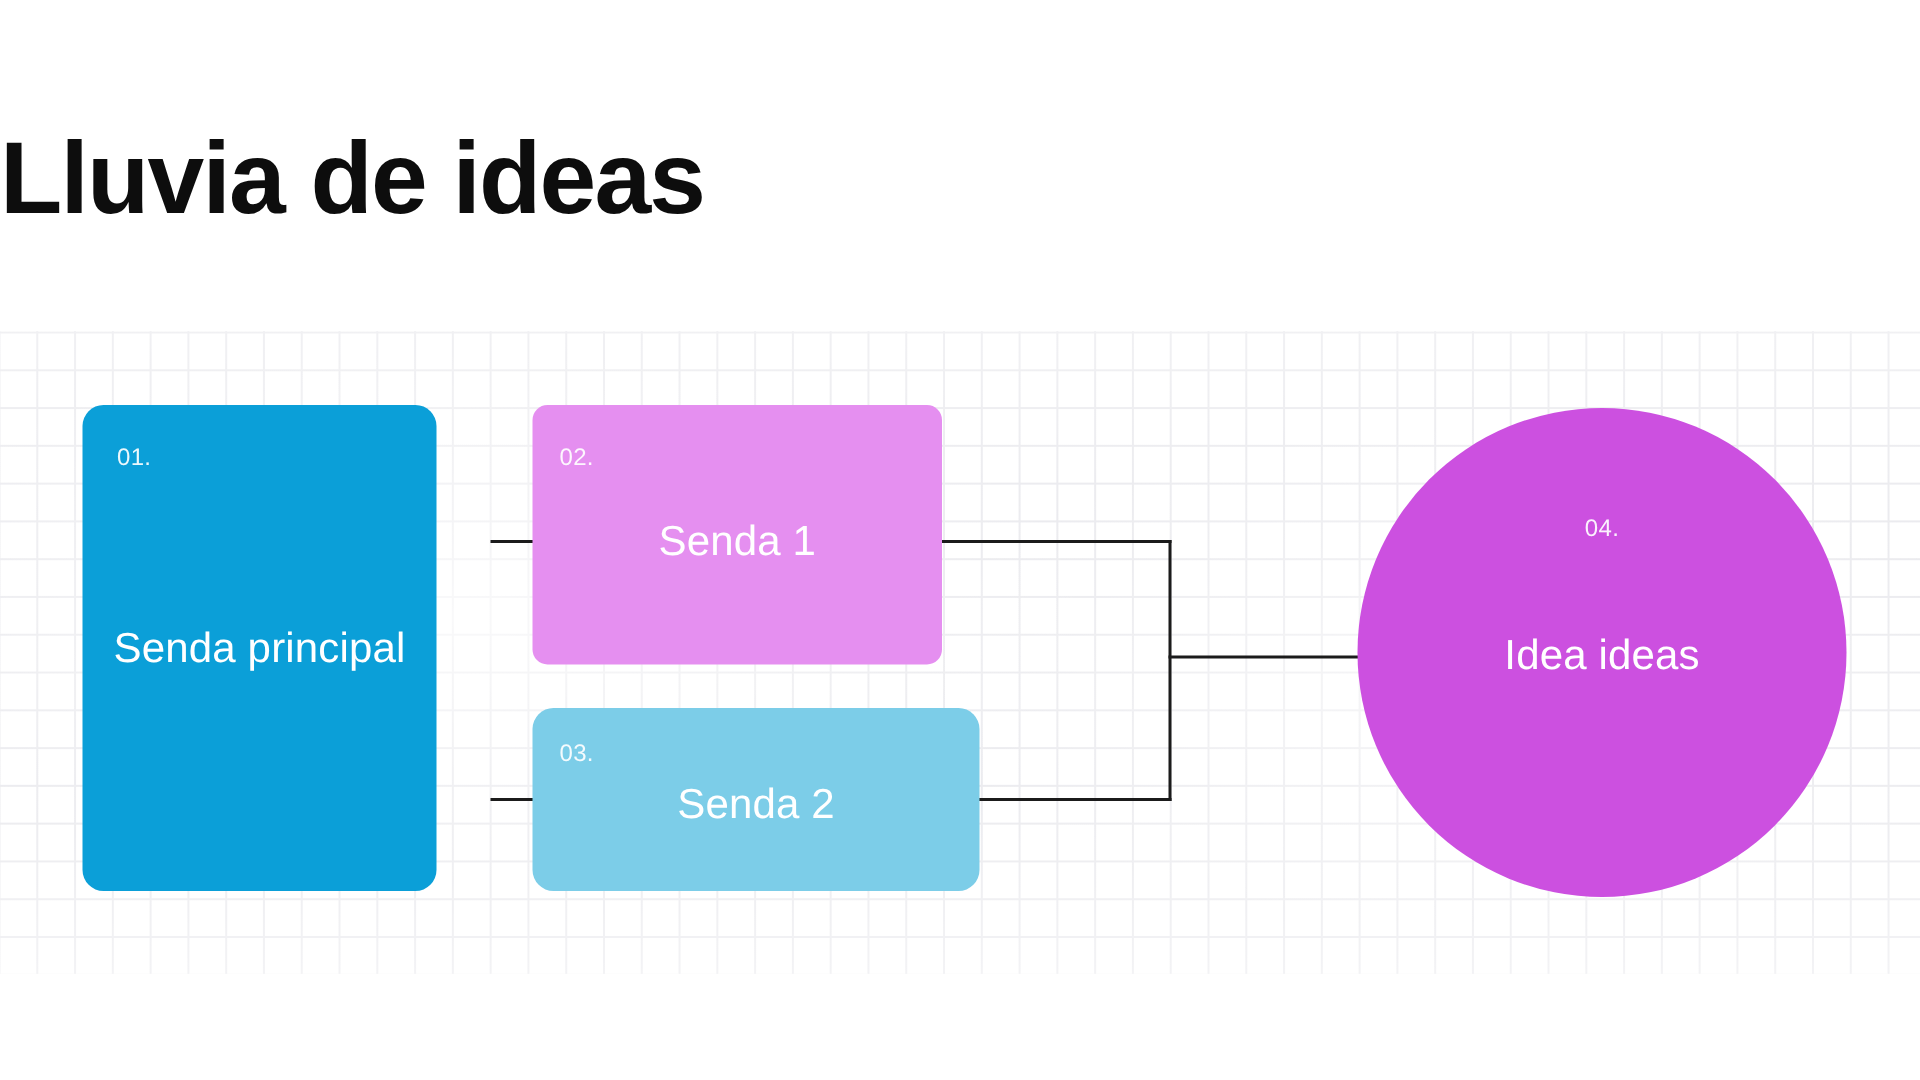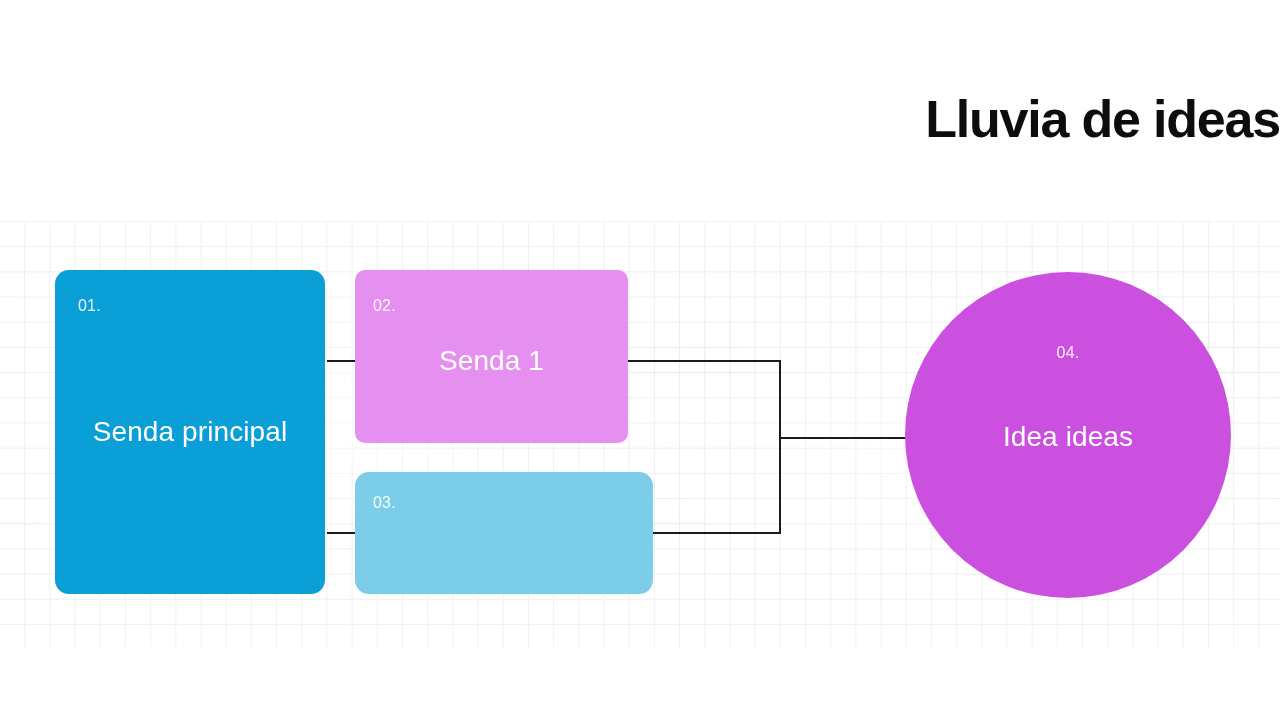--- a/index.html
+++ b/index.html
@@ -22,22 +22,22 @@
     height: 720px;
     background: #ffffff;
   }
 
   
   #title {
     position: absolute;
     left: 0;
     top: 78px;
     width: 1280px;
-    text-align: right;
-    font-size: 52px;
+    text-align: left;
+    font-size: 68px;
     line-height: 82px;
     font-weight: bold;
     letter-spacing: -1.2px;
     color: #0d0d0d;
     white-space: nowrap;
   }
 
   
   #grid-area {
     position: absolute;
@@ -97,21 +97,21 @@
     font-size: 28px;
     line-height: 26px;
     color: #ffffff;
     font-weight: normal;
     letter-spacing: 0.1px;
   }
 
   #node-main {
     left: 55px;
     top: 270px;
-    width: 270px;
+    width: 236px;
     height: 324px;
     background: #0b9fd8;
     border-radius: 14px;
   }
   #node-main .node-label { left: 23px; top: 26px; }
   #node-main .node-text  { top: 149px; }
 
   #node-path1 {
     left: 355px;
     top: 270px;
@@ -172,20 +172,21 @@
       <div class="node-text">Senda principal</div>
     </div>
 
     <div class="node" id="node-path1" style="top:49px;">
       <div class="node-label">02.</div>
       <div class="node-text">Senda 1</div>
     </div>
 
     <div class="node" id="node-path2" style="top:251px;">
       <div class="node-label">03.</div>
+      <div class="node-text">Senda 2</div>
     </div>
 
     <div class="node" id="node-final" style="top:51px;">
       <div class="node-label">04.</div>
       <div class="node-text">Idea ideas</div>
     </div>
 
   </div>
 </div>
 

